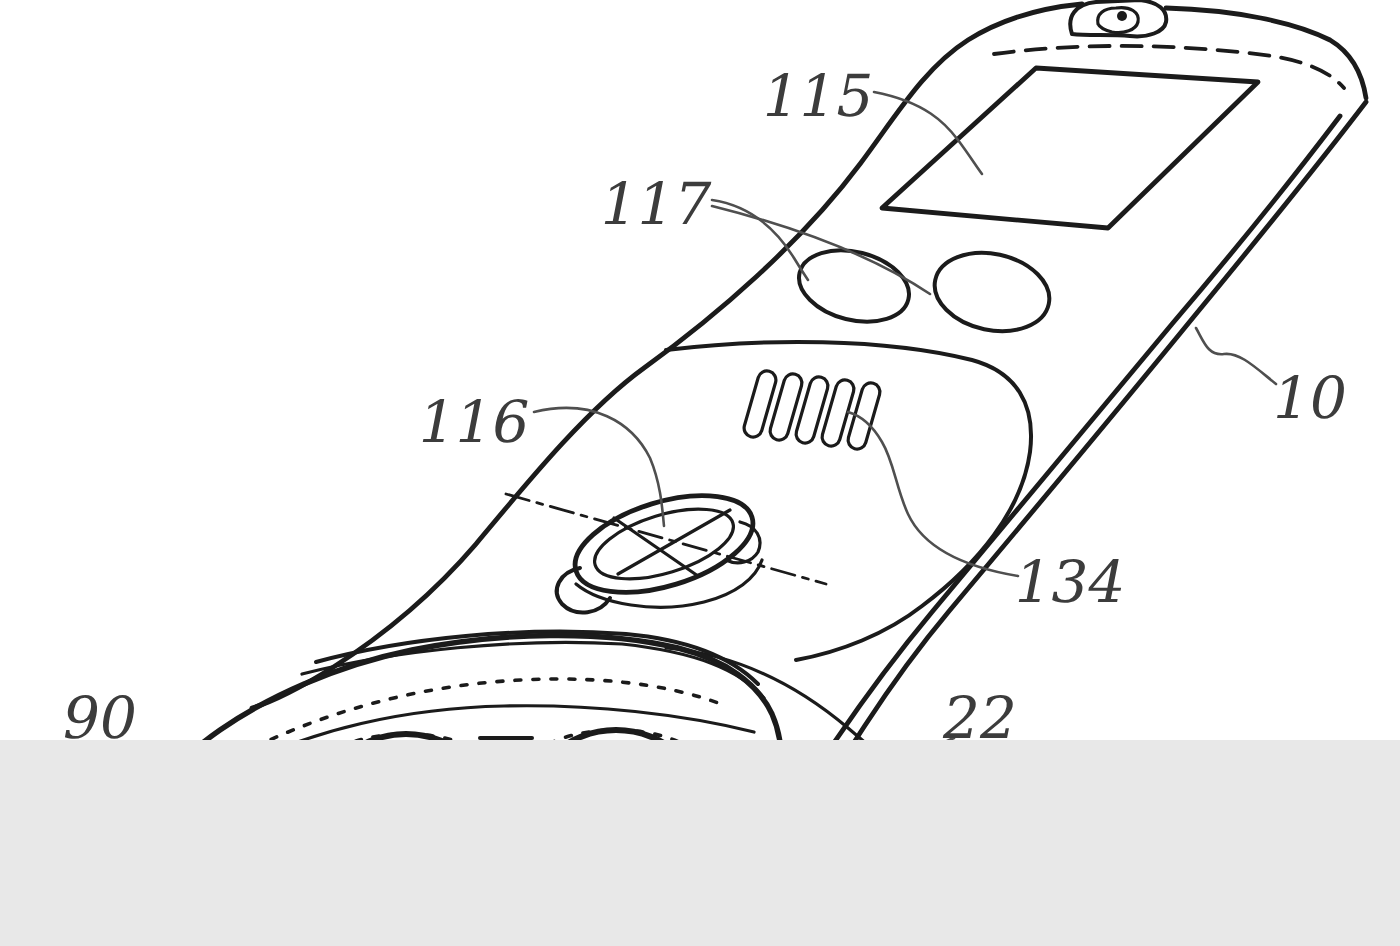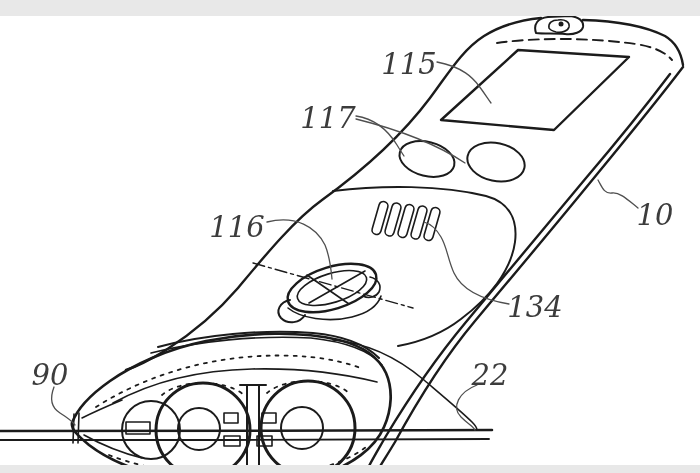--- a/index.html
+++ b/index.html
@@ -1,21 +1,21 @@
 <!DOCTYPE html>
 <html style="--bg: #ffffff; --stroke: #1b1b1b; --leader: #4f4f4f; --label: #3c3c3c;"><head>
 <meta charset="utf-8">
 <style>
   :root{
     --bg:#ffffff; --stroke:#1b1b1b; --leader:#4f4f4f; --label:#3c3c3c;
   }
   html,body{margin:0;padding:0;background:#e8e8e8;}
   .stage{
-    width:700px;height:449px;background:var(--bg);
-    position:relative;overflow:hidden;margin:16px auto;
+    width:700px;height:370px;background:var(--bg);
+    position:relative;overflow:hidden;margin:0 auto;
   }
   svg{display:block}
   .s-main{fill:none;stroke:var(--stroke);stroke-width:2.4;stroke-linecap:round;stroke-linejoin:round;}
   .s-heavy{stroke-width:3;}
   .s-pod{stroke-width:2.7;}
   .s-med{stroke-width:2;}
   .s-thin{stroke-width:1.6;}
   .s-dash{stroke-width:1.9;stroke-dasharray:10 6;}
   .s-dots{stroke-width:1.8;stroke-dasharray:3 6;}
   .s-axis{stroke-width:1.4;stroke-dasharray:12 4 3 4;}

